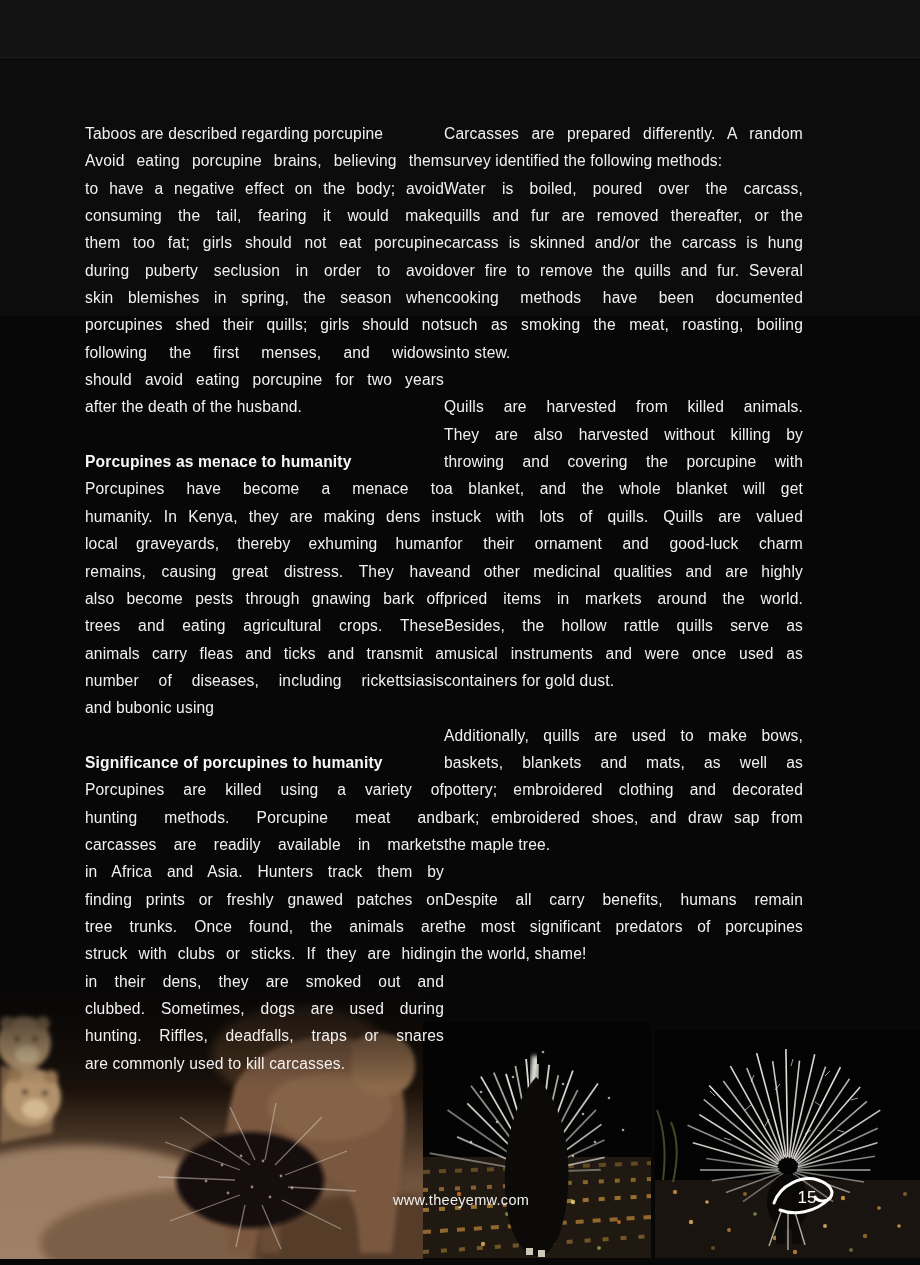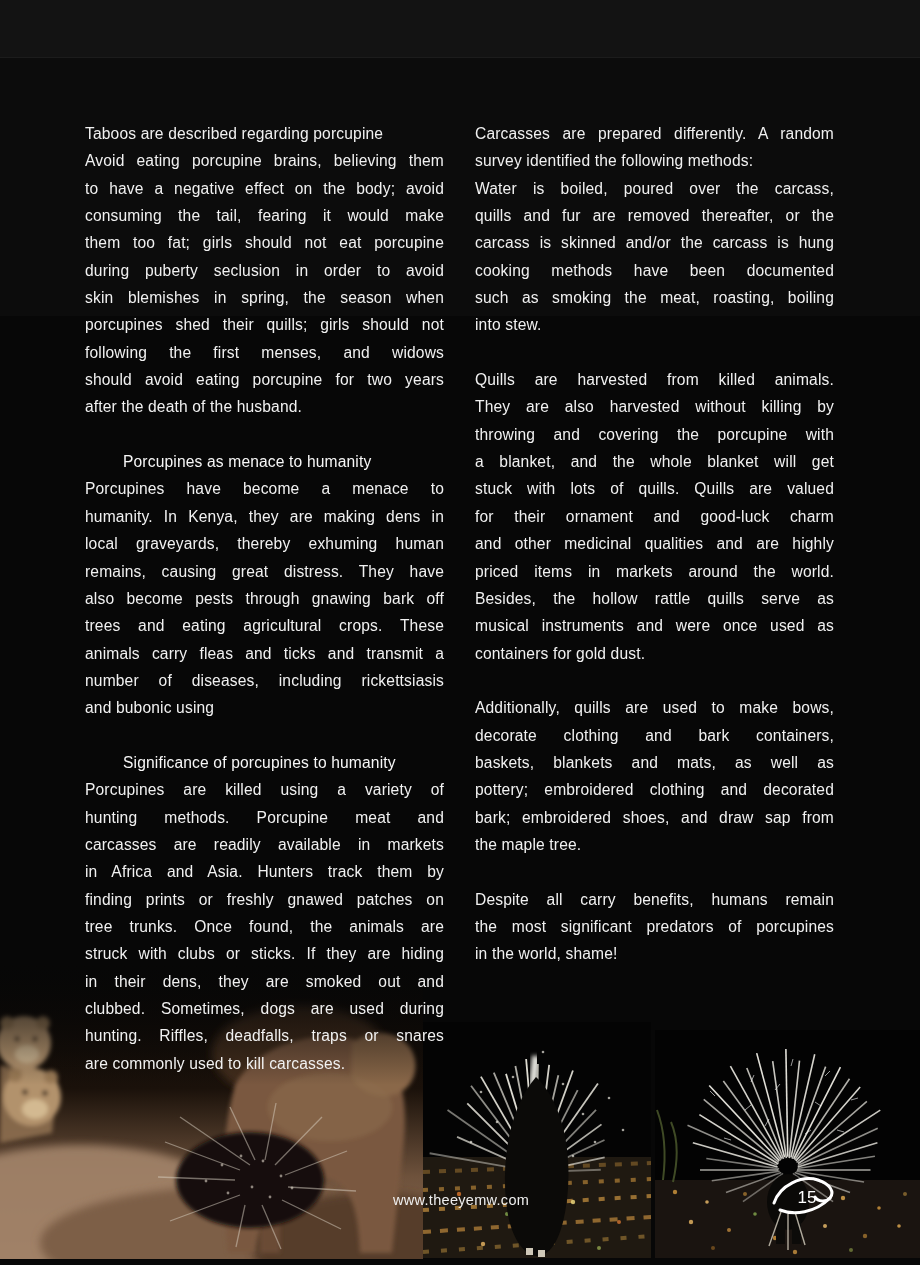--- a/index.html
+++ b/index.html
@@ -4,29 +4,29 @@
 <style>
   html,body{margin:0;padding:0;background:#000;}
   #page{
     position:relative;width:920px;height:1265px;overflow:hidden;
     background:linear-gradient(#131313 0,#131313 57px,#1c1c1c 57px,#1c1c1c 58px,
                #0c0c0c 58px,#0c0c0c 316px,#070707 316px,#070707 100%);
     font-family:"Liberation Sans", sans-serif;
   }
   
   #article{
-    position:absolute;left:85px;top:120px;z-index:5;display:flex;gap:31px;
+    position:absolute;left:85px;top:120px;z-index:5;display:flex;
     color:#f1f1f1;font-size:15.6px;letter-spacing:.15px;
   }
   .column{width:359px;}
   .para{margin:0 0 27.35px 0;}
   .para:last-child{margin-bottom:8px;}
   .line{height:27.35px;line-height:27.35px;overflow:hidden;}
   .line.j{text-align:justify;text-align-last:justify;}
-  .heading{font-weight:normal;height:27.35px;line-height:27.35px;color:#f7f7f7;margin-left:38px;}
+  .heading{font-weight:bold;height:27.35px;line-height:27.35px;color:#f7f7f7;}
   
   .photo{position:absolute;z-index:2;}
   #photo-left{left:0;top:965px;width:423px;height:294px;background:#0d0a07;}
   #photo-mid{left:423px;top:1022px;width:228px;height:236px;background:#040404;}
   #photo-right{left:655px;top:1030px;width:265px;height:228px;background:#030303;}
   .photo svg{display:block;}
   
   #footer-url{
     position:absolute;left:393px;top:1192px;z-index:6;
     color:#efefef;font-size:14.5px;letter-spacing:.3px;
@@ -80,40 +80,40 @@
           <div class="line">are commonly used to kill carcasses.</div>
         </div>
       </div>
     <div class="column">
         <div class="para">
           <div class="line j">Carcasses are prepared differently. A random</div>
           <div class="line">survey identified the following methods:</div>
           <div class="line j">Water is boiled, poured over the carcass,</div>
           <div class="line j">quills and fur are removed thereafter, or the</div>
           <div class="line j">carcass is skinned and/or the carcass is hung</div>
+          <div class="line j">over fire to remove the quills and fur. Several</div>
           <div class="line j">cooking methods have been documented</div>
           <div class="line j">such as smoking the meat, roasting, boiling</div>
           <div class="line">into stew.</div>
         </div>
         <div class="para">
           <div class="line j">Quills are harvested from killed animals.</div>
           <div class="line j">They are also harvested without killing by</div>
           <div class="line j">throwing and covering the porcupine with</div>
           <div class="line j">a blanket, and the whole blanket will get</div>
           <div class="line j">stuck with lots of quills. Quills are valued</div>
           <div class="line j">for their ornament and good-luck charm</div>
           <div class="line j">and other medicinal qualities and are highly</div>
           <div class="line j">priced items in markets around the world.</div>
           <div class="line j">Besides, the hollow rattle quills serve as</div>
           <div class="line j">musical instruments and were once used as</div>
           <div class="line">containers for gold dust.</div>
         </div>
         <div class="para">
           <div class="line j">Additionally, quills are used to make bows,</div>
-          <div class="line j">decorate clothing and bark containers,</div>
           <div class="line j">baskets, blankets and mats, as well as</div>
           <div class="line j">pottery; embroidered clothing and decorated</div>
           <div class="line j">bark; embroidered shoes, and draw sap from</div>
           <div class="line">the maple tree.</div>
         </div>
         <div class="para">
           <div class="line j">Despite all carry benefits, humans remain</div>
           <div class="line j">the most significant predators of porcupines</div>
           <div class="line">in the world, shame!</div>
         </div>

